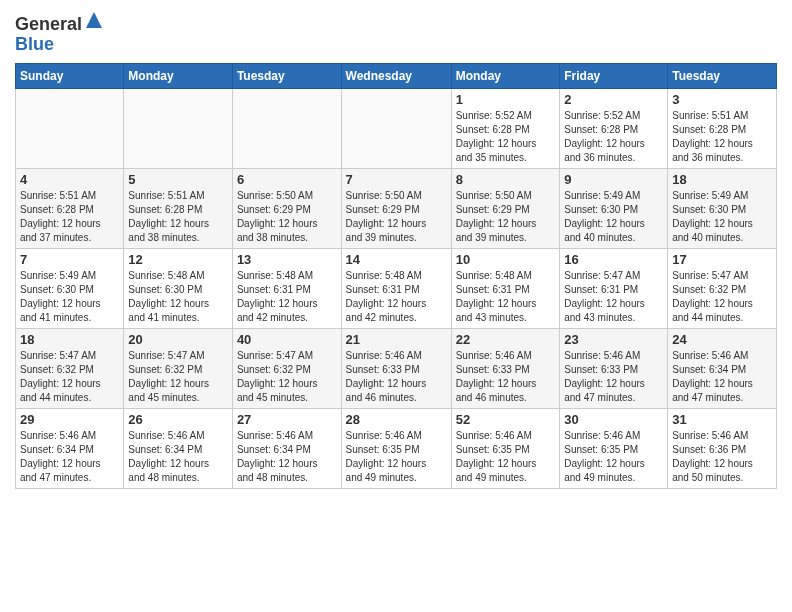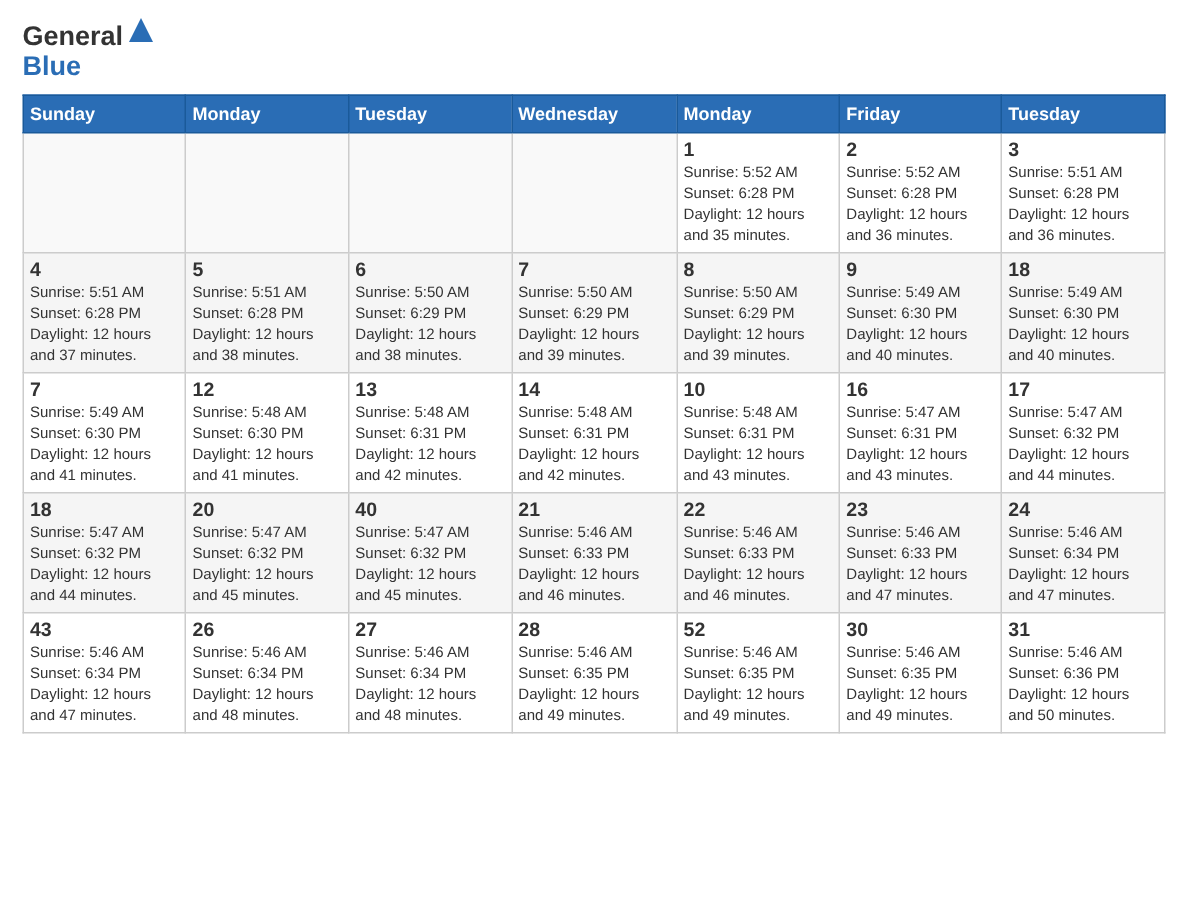--- a/index.html
+++ b/index.html
@@ -232,21 +232,21 @@
             <div class="day-number">23</div>
             <div class="day-info">Sunrise: 5:46 AM<br>Sunset: 6:33 PM<br>Daylight: 12 hours<br>and 47 minutes.</div>
           </td>
           <td>
             <div class="day-number">24</div>
             <div class="day-info">Sunrise: 5:46 AM<br>Sunset: 6:34 PM<br>Daylight: 12 hours<br>and 47 minutes.</div>
           </td>
         </tr>
         <tr>
           <td>
-            <div class="day-number">43</div>
+            <div class="day-number">29</div>
             <div class="day-info">Sunrise: 5:46 AM<br>Sunset: 6:34 PM<br>Daylight: 12 hours<br>and 47 minutes.</div>
           </td>
           <td>
             <div class="day-number">26</div>
             <div class="day-info">Sunrise: 5:46 AM<br>Sunset: 6:34 PM<br>Daylight: 12 hours<br>and 48 minutes.</div>
           </td>
           <td>
             <div class="day-number">27</div>
             <div class="day-info">Sunrise: 5:46 AM<br>Sunset: 6:34 PM<br>Daylight: 12 hours<br>and 48 minutes.</div>
           </td>

